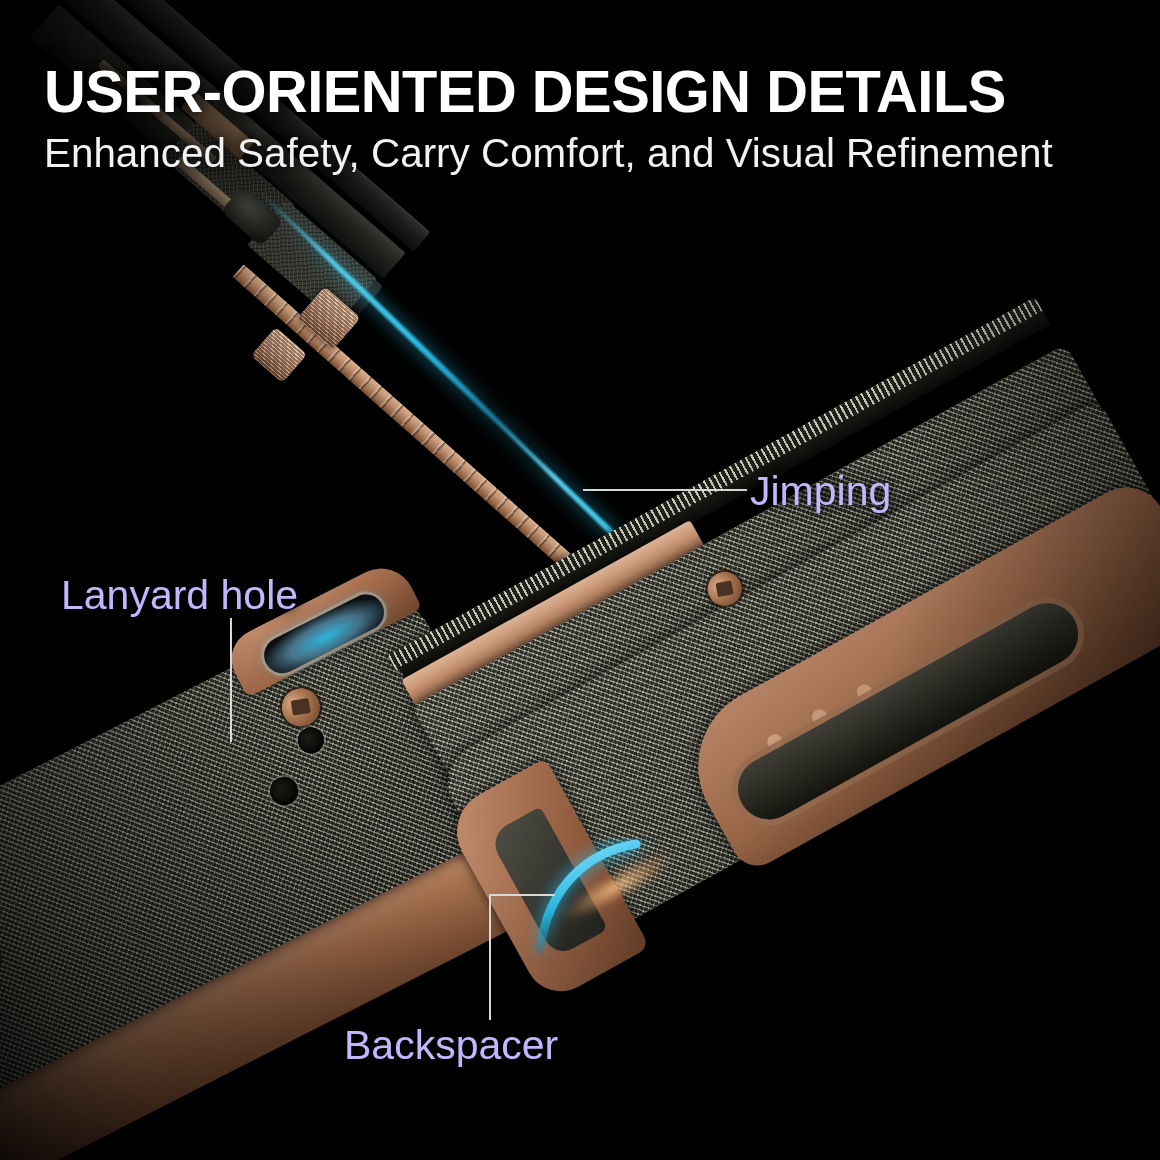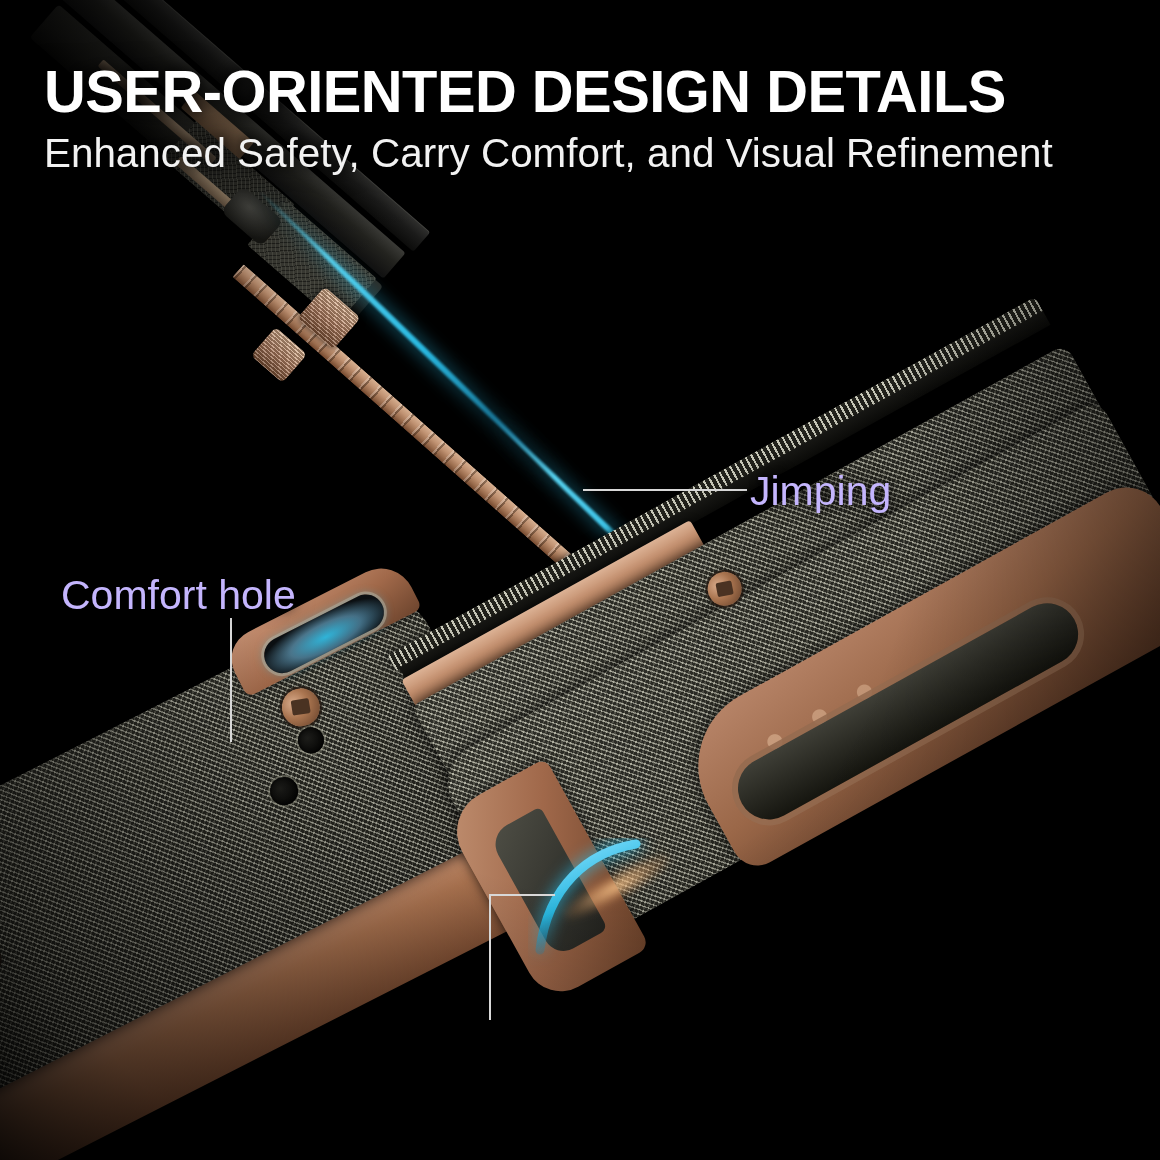--- a/index.html
+++ b/index.html
@@ -393,18 +393,19 @@
 
   <div id="vignette"></div>
 
   <div id="title">USER-ORIENTED DESIGN DETAILS</div>
   <div id="subtitle">Enhanced Safety, Carry Comfort, and Visual Refinement</div>
 
   <div class="leader" id="leader-jimping"></div>
   <div class="callout-label" id="lbl-jimping">Jimping</div>
 
   <div class="leader" id="leader-lanyard"></div>
-  <div class="callout-label" id="lbl-lanyard">Comfort hole</div>
+  <div class="callout-label" id="lbl-lanyard">Lanyard hole</div>
 
   <div class="leader" id="leader-bs-h"></div>
   <div class="leader" id="leader-bs-v"></div>
+  <div class="callout-label" id="lbl-backspacer">Backspacer</div>
 
 </div>
 
 </body></html>

